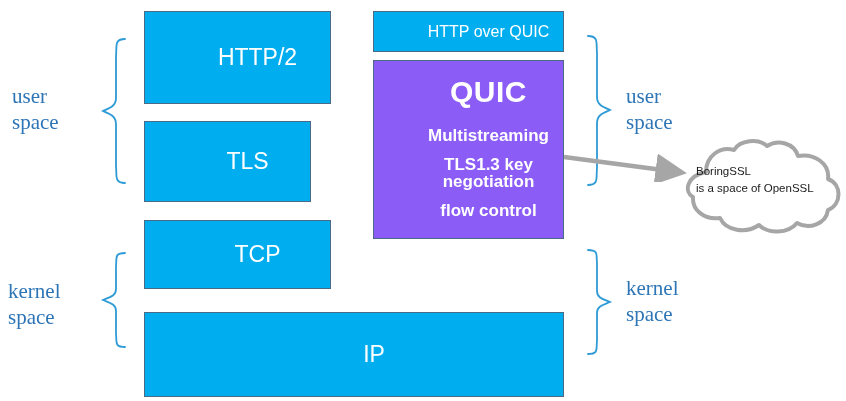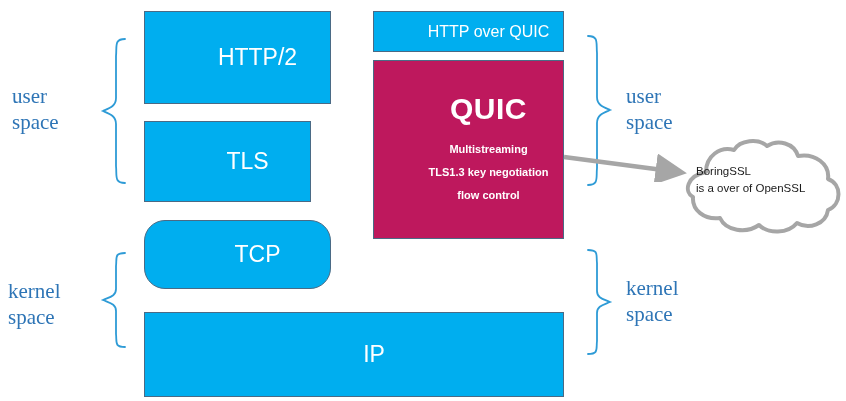--- a/index.html
+++ b/index.html
@@ -23,43 +23,43 @@
     border: 1px solid #4a6a85;
     display: flex;
     flex-direction: column;
     align-items: center;
     justify-content: center;
     color: #ffffff;
     text-align: center;
     padding-left: 40px;
   }
   .box.blue { background: #00AEEF; }
-  .box.green { background: #be185d; }
+  .box.green { background: #8b5cf6; }
 
   .box-title {
     line-height: 1.1;
   }
 
   
   #box-http2   { left:144px; top:11px;  width:187px; height:93px;  font-size:23px;justify-content:center; }
   #box-tls     { left:144px; top:121px; width:167px; height:81px;  font-size:23px; }
-  #box-tcp     { left:144px; top:220px; width:187px; height:69px;  font-size:23px;border-radius:21px; }
+  #box-tcp     { left:144px; top:220px; width:187px; height:69px;  font-size:23px; }
   #box-ip      { left:144px; top:312px; width:420px; height:85px;  font-size:23px; }
   #box-hoq     { left:373px; top:11px;  width:191px; height:41px;  font-size:16px; }
   #box-quic    { left:373px; top:60px;  width:191px; height:179px; }
   #box-udp     { left:373px; top:249px; width:191px; height:43px;  font-size:23px; }
 
   #box-quic .quic-title {
     font-size: 30px;
     font-weight: bold;
     letter-spacing: 0.5px;
     margin-bottom: 12px;
   }
   #box-quic .quic-feature {
-    font-size: 11px;
+    font-size: 17px;
     line-height: 1.0;
     margin: 6px 0;
     font-weight: 600;
   }
 
   
   .space-label {
     position: absolute;
     color: #2E75B6;
     font-size: 21px;
@@ -174,16 +174,16 @@
                C110 1 126 5 130 18
                C147 15 162 26 160 41
                C174 46 174 66 160 72
                C158 86 141 92 129 85
                C120 96 100 96 91 87
                C78 96 58 93 52 80
                C36 82 24 72 25 59
                C16 54 18 38 38 34 Z" fill="#ffffff" stroke="#A6A6A6" stroke-width="4" stroke-linejoin="round"></path>
     </svg>
     <div class="cloud-text">BoringSSL
-is a over of OpenSSL</div>
+is a space of OpenSSL</div>
   </div>
 
 </div>
 
 </body></html>

